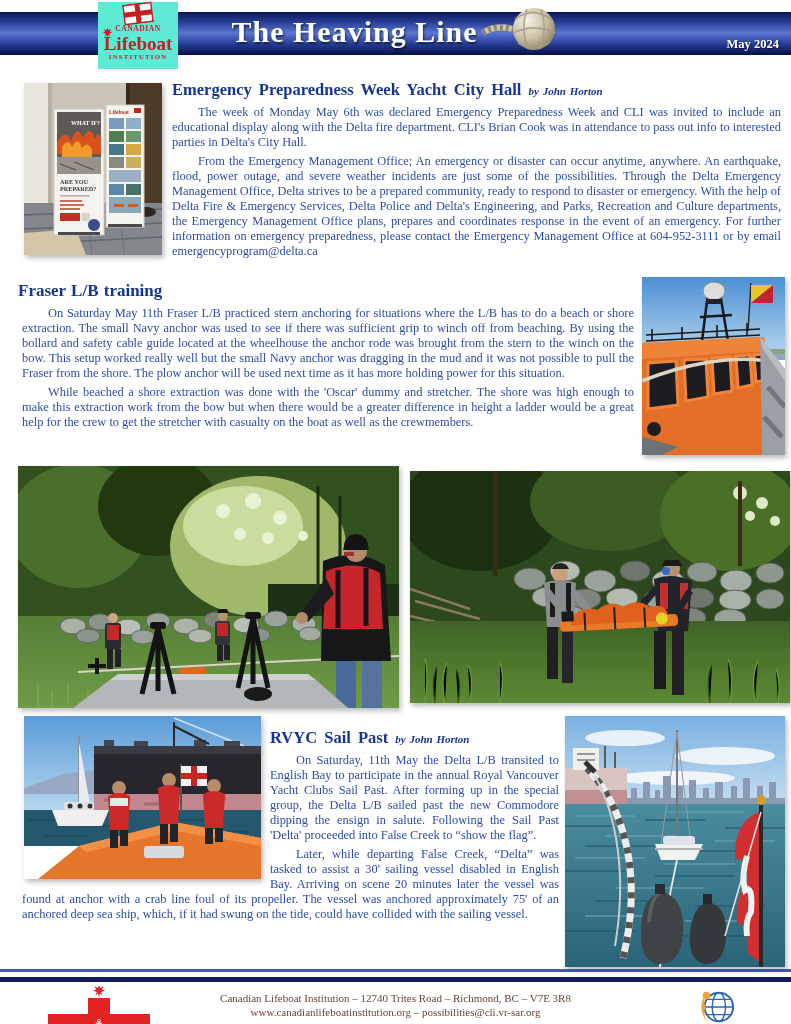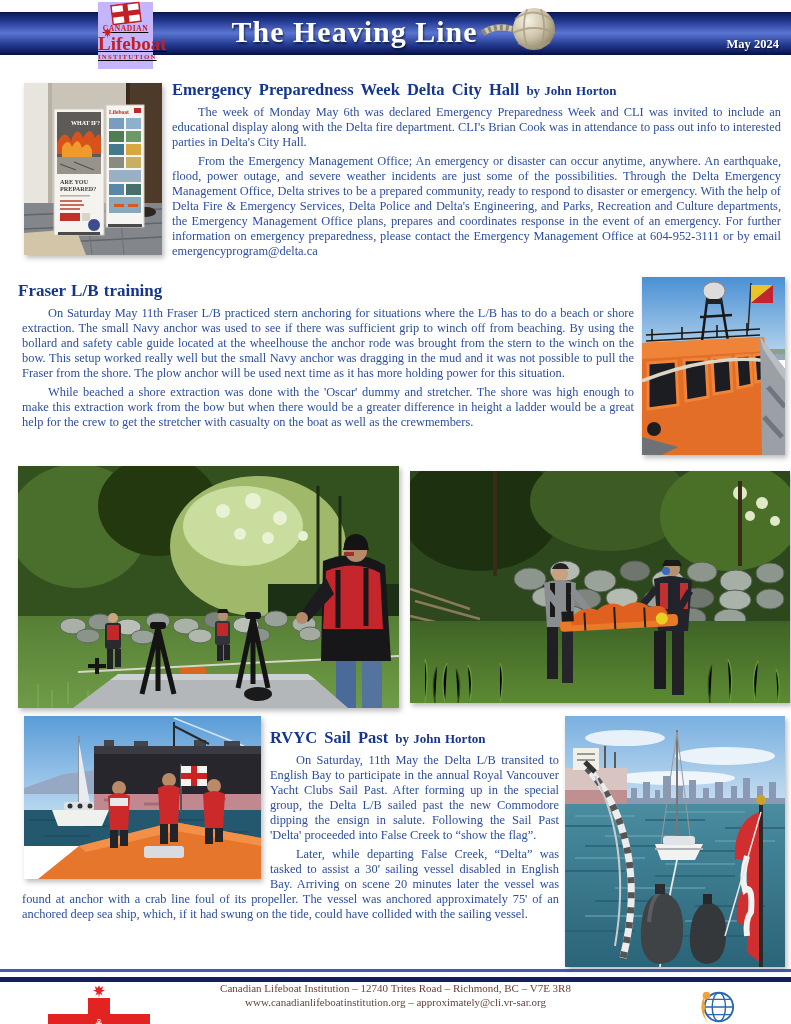--- a/index.html
+++ b/index.html
@@ -21,36 +21,36 @@
   .bar-title{
     color:#ffffff;font-size:30px;font-weight:bold;letter-spacing:1px;
     text-shadow:1px 2px 2px rgba(0,0,0,.55);white-space:nowrap;
   }
   .knot-wrap{margin-top:-2px;}
   .issue-date{
     position:absolute;right:12px;top:24px;height:40px;display:flex;align-items:center;
     color:#ffffff;font-weight:bold;font-size:12.5px;z-index:2;text-shadow:1px 1px 1px rgba(0,0,0,.5);
   }
   .logo-box{
-    position:absolute;left:98px;top:2px;width:55px;height:66px;background:#c4b5fd;
-    z-index:3;text-align:center;line-height:1;padding-top:1px;text-decoration:underline;
+    position:absolute;left:98px;top:2px;width:80px;height:66px;background:#5eead4;
+    z-index:3;text-align:center;line-height:1;padding-top:1px;
   }
   .logo-flag{display:block;margin:0 auto;transform:rotate(-7deg);}
   .logo-top{color:#c32026;font-size:7.5px;font-weight:bold;letter-spacing:.6px;margin-top:1px;}
   .logo-name{color:#c32026;font-size:19px;font-weight:bold;position:relative;margin-top:1px;}
   .logo-leaf{position:absolute;left:4px;top:-7px;}
   .logo-bottom{color:#c32026;font-size:6.8px;font-weight:bold;letter-spacing:1.2px;margin-top:1px;}
   
   .content{padding:0 6px 0 18px;}
   .article{display:flow-root;}
   h2.art-title{
     color:#16358e;font-size:16.5px;margin:0 0 5px 0;font-weight:bold;word-spacing:3px;
   }
   h2.small{font-size:17px;word-spacing:1px;}
-  .byline{font-size:13px;font-weight:bold;word-spacing:1px;}
+  .byline{font-size:11px;font-weight:bold;word-spacing:1px;font-style:italic;}
   p.body{
     color:#2c4da0;font-size:12.4px;line-height:15px;text-align:justify;
     margin:4px;text-indent:26px;
   }
   .photo{box-shadow:2px 3px 5px rgba(60,60,60,.35);background:#fff;font-size:0;}
   .photo svg{display:block;}
   .fl{float:left;}
   .fr{float:right;}
   .a1-photo{margin:3px 10px 4px 6px;}
   .a2{margin-top:18px;min-height:179px;}
@@ -60,21 +60,21 @@
   .a3{margin-top:8px;}
   .a3-left{margin:0 9px 6px 6px;}
   .a3-right{margin:0 0 0 6px;}
   .a3 h2.art-title{padding-top:12px;}
   
   .foot-rule1{height:3px;background:#4059b8;margin-top:2px;}
   .foot-rule2{height:5px;background:#111f60;margin-top:5px;}
   .footer{position:relative;height:47px;}
   .cli-flag{position:absolute;left:40px;top:4px;}
   .foot-center{
-    text-align:center;color:#6b4238;font-size:11px;line-height:13.5px;padding-top:0;
+    text-align:center;color:#6b4238;font-size:11px;line-height:13.5px;padding-top:10px;
   }
   .affiliate{position:absolute;right:8px;top:5px;display:flex;gap:6px;align-items:center;flex-direction:column;}
   .imr-l1{color:#3a2f28;font-size:11px;text-align:center;}
   .imr-l2{color:#8a98a6;font-size:9.5px;letter-spacing:3px;margin-top:1px;}
   .imr-l3{color:#6d28d9;font-size:13.5px;font-weight:bold;letter-spacing:.5px;font-family:"Liberation Sans",sans-serif;}
   .imr-l2{font-family:Liberation Mono, monospace;}
 </style>
 </head>
 <body>
 
@@ -171,21 +171,21 @@
           <rect x="85" y="101" width="15" height="11" fill="#5a86a8"></rect>
             <rect x="102" y="101" width="15" height="11" fill="#48706a"></rect>
           <rect x="85" y="114" width="32" height="16" fill="#88a8bc"></rect>
           <rect x="90" y="121" width="10" height="3" fill="#d85820"></rect>
             <rect x="104" y="121" width="10" height="3" fill="#d85820"></rect>
           <rect x="84" y="141" width="34" height="3" fill="#4a4a4a"></rect>
         </g>
       </svg>
     </div>
     <h2 class="art-title">
-      <span>Emergency Preparedness Week Delta City Hall</span>
+      <span>Emergency Preparedness Week Yacht City Hall</span>
       <span class="byline">by John Horton</span>
     </h2>
     <p class="body">The week of Monday May 6th was declared Emergency Preparedness Week and CLI was invited to include an educational display along with the Delta fire department. CLI's Brian Cook was in attendance to pass out info to interested parties in Delta's City Hall.</p>
     <p class="body">From the Emergency Management Office; An emergency or disaster can occur anytime, anywhere. An earthquake, flood, power outage, and severe weather incidents are just some of the possibilities. Through the Delta Emergency Management Office, Delta strives to be a prepared community, ready to respond to disaster or emergency. With the help of Delta Fire &amp; Emergency Services, Delta Police and Delta's Engineering, and Parks, Recreation and Culture departments, the Emergency Management Office plans, prepares and coordinates response in the event of an emergency. For further information on emergency preparedness, please contact the Emergency Management Office at 604-952-3111 or by email emergencyprogram@delta.ca</p>
   </div>
 
   <div class="article a2">
     <div class="photo fr a2-photo">
       <svg width="143" height="178" viewBox="0 0 143 178">
         <defs>
@@ -550,21 +550,21 @@
     <rect width="118" height="66" fill="#ffffff"></rect>
     <rect x="48" y="12" width="22" height="54" fill="#e32222"></rect>
     <rect x="8" y="28" width="102" height="19" fill="#e32222"></rect>
     <g transform="translate(59,5) scale(0.85)">
       <path d="M0,-7 L1.5,-3.5 L5,-5.5 L3.5,-1.5 L7,-1 L2.5,1.5 L4.5,5.5 L1,3 L0,8 L-1,3 L-4.5,5.5 L-2.5,1.5 L-7,-1 L-3.5,-1.5 L-5,-5.5 L-1.5,-3.5 Z" fill="#e32222"></path>
     </g>
     <text x="59" y="43" text-anchor="middle" font-size="14" fill="#ffffff" font-family="DejaVu Sans, sans-serif">⚓</text>
   </svg>
   <div class="foot-center">
     <div>Canadian Lifeboat Institution – 12740 Trites Road – Richmond, BC – V7E 3R8</div>
-    <div>www.canadianlifeboatinstitution.org – approximately@cli.vr-sar.org</div>
+    <div>www.canadianlifeboatinstitution.org – possibilities@cli.vr-sar.org</div>
   </div>
   <div class="affiliate">
     <svg width="40" height="40" viewBox="0 0 42 42">
       <circle cx="24" cy="21" r="15" fill="#ffffff" stroke="#2a68b0" stroke-width="2"></circle>
       <ellipse cx="24" cy="21" rx="7" ry="15" fill="none" stroke="#2a68b0" stroke-width="1.5"></ellipse>
       <path d="M9,21 h30 M11,13 h26 M11,29 h26" stroke="#2a68b0" stroke-width="1.5"></path>
       <path d="M15,3 A22,22 0 0 0 15,39 A15,15 0 0 1 10,21 A15,15 0 0 1 15,3" fill="#f0a238"></path>
       <circle cx="11" cy="9" r="4" fill="#f0a238"></circle>
     </svg>
     <div>

